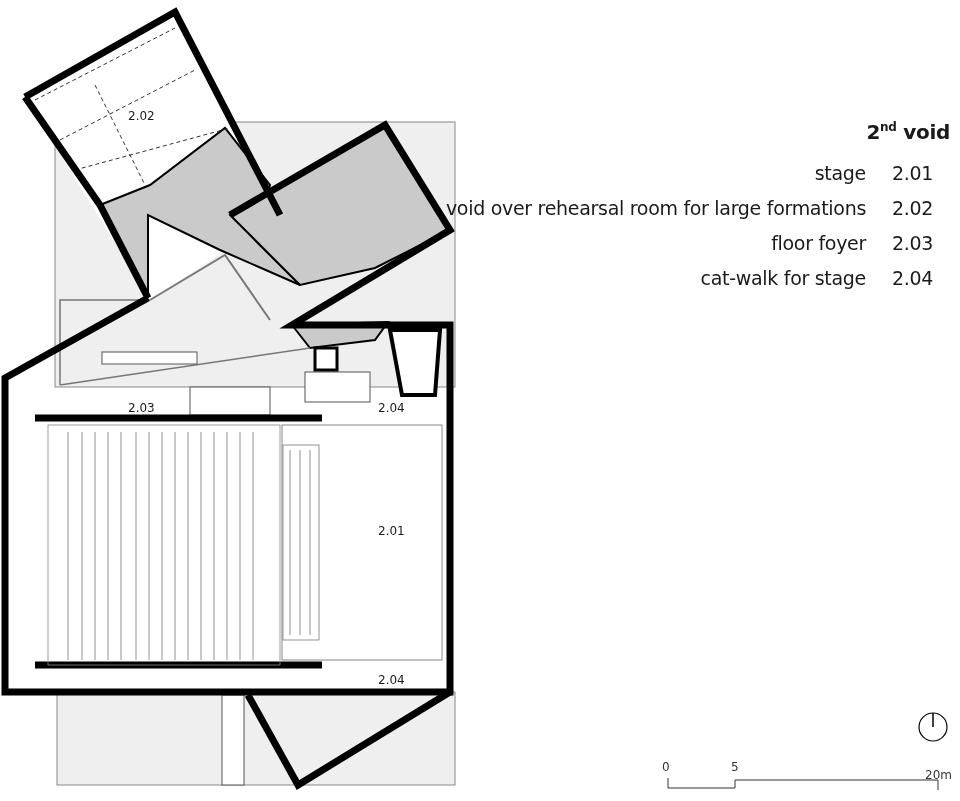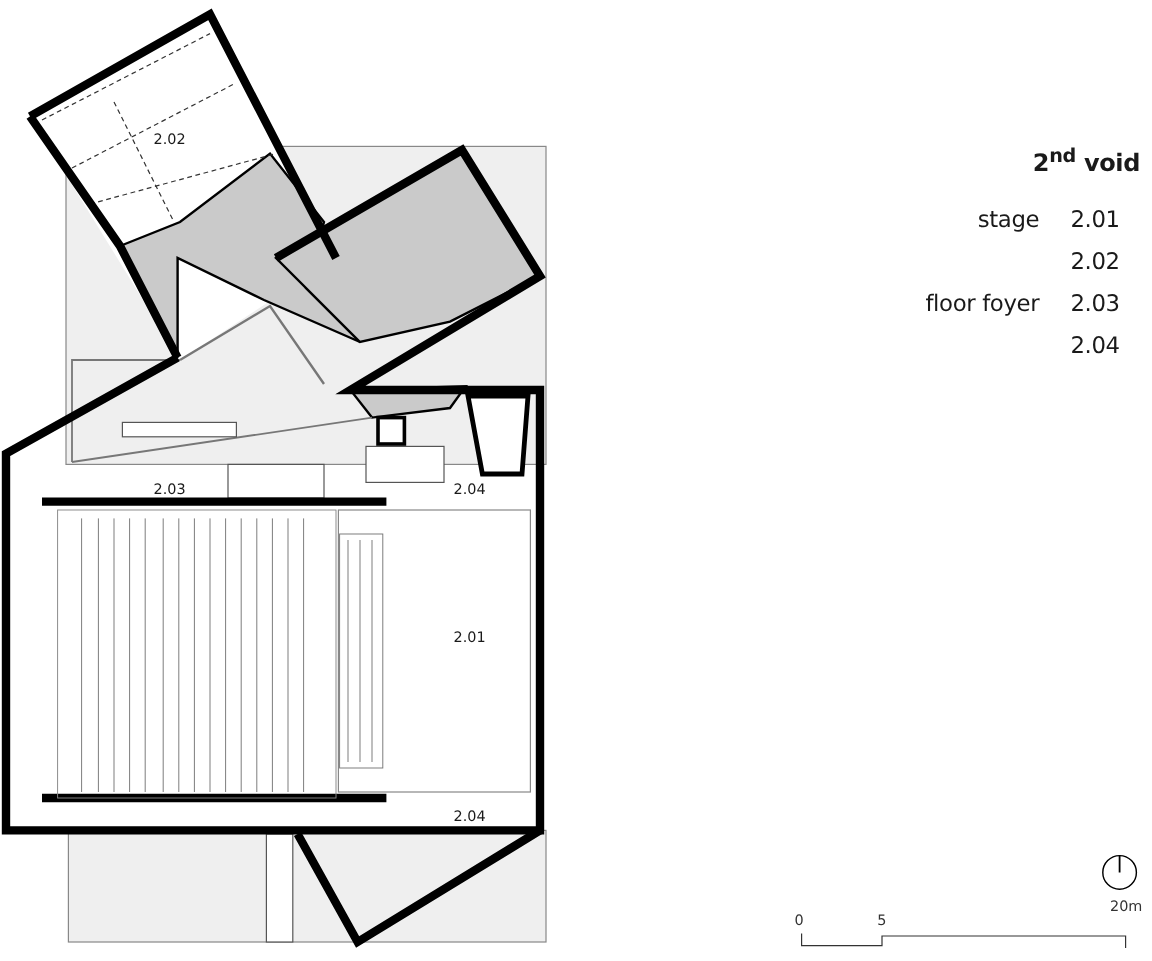--- a/index.html
+++ b/index.html
@@ -1,22 +1,22 @@
 <!DOCTYPE html>
 <html><head>
   <meta charset="utf-8">
   <style>
     html, body { margin: 0; padding: 0; background: #ffffff; }
     body { width: 960px; height: 801px; position: relative; overflow: hidden;
            font-family: "DejaVu Sans", sans-serif; color: #1a1a1a; }
     #plan { position: absolute; left: 0; top: 0; }
     .legend { position: absolute; right: 10px; top: 120px; text-align: right; }
     .legend-title { font-size: 20px; font-weight: bold; margin-bottom: 18px; letter-spacing: -0.3px; }
-    .legend-title sup { font-size: 16px; }
-    .legend-row { display: flex; justify-content: flex-end; align-items: center;
+    .legend-title sup { font-size: 12px; }
+    .legend-row { display: flex; justify-content: flex-end; align-items: flex-start;
                   height: 35px; font-size: 19px; letter-spacing: -0.3px; }
     .legend-row .name { margin-right: 26px; }
     .legend-row .code { width: 58px; text-align: left; }
     .room-label { font-size: 12px; fill: #1a1a1a; font-family: "DejaVu Sans", sans-serif; }
     .scale-label { position: absolute; font-size: 12px; color: #333; }
   </style>
 </head>
 <body>
 
 <svg id="plan" width="960" height="801" viewBox="0 0 960 801">
@@ -100,31 +100,33 @@
     <line x1="933" y1="713" x2="933" y2="727" stroke="#000" stroke-width="1.5"></line>
   </g>
 
   <g fill="none" stroke="#333" stroke-width="1">
     <polyline points="668,778 668,788 735,788 735,780 938,780 938,790"></polyline>
   </g>
 </svg>
 
 <span class="scale-label" style="left:662px; top:760px;">0</span>
 <span class="scale-label" style="left:731px; top:760px;">5</span>
-<span class="scale-label" style="left:925px; top:748px;">20m</span>
+<span class="scale-label" style="left:925px; top:768px;">20m</span>
 
 <div class="legend">
   <div class="legend-title"><span>2</span><sup>nd</sup><span> void</span></div>
   <div class="legend-row">
     <span class="name">stage</span>
       <span class="code">2.01</span>
   </div>
   <div class="legend-row">
+    <span class="name">void over rehearsal room for large formations</span>
       <span class="code">2.02</span>
   </div>
   <div class="legend-row">
     <span class="name">floor foyer</span>
       <span class="code">2.03</span>
   </div>
   <div class="legend-row">
+    <span class="name">cat-walk for stage</span>
       <span class="code">2.04</span>
   </div>
 </div>
 
 </body></html>

